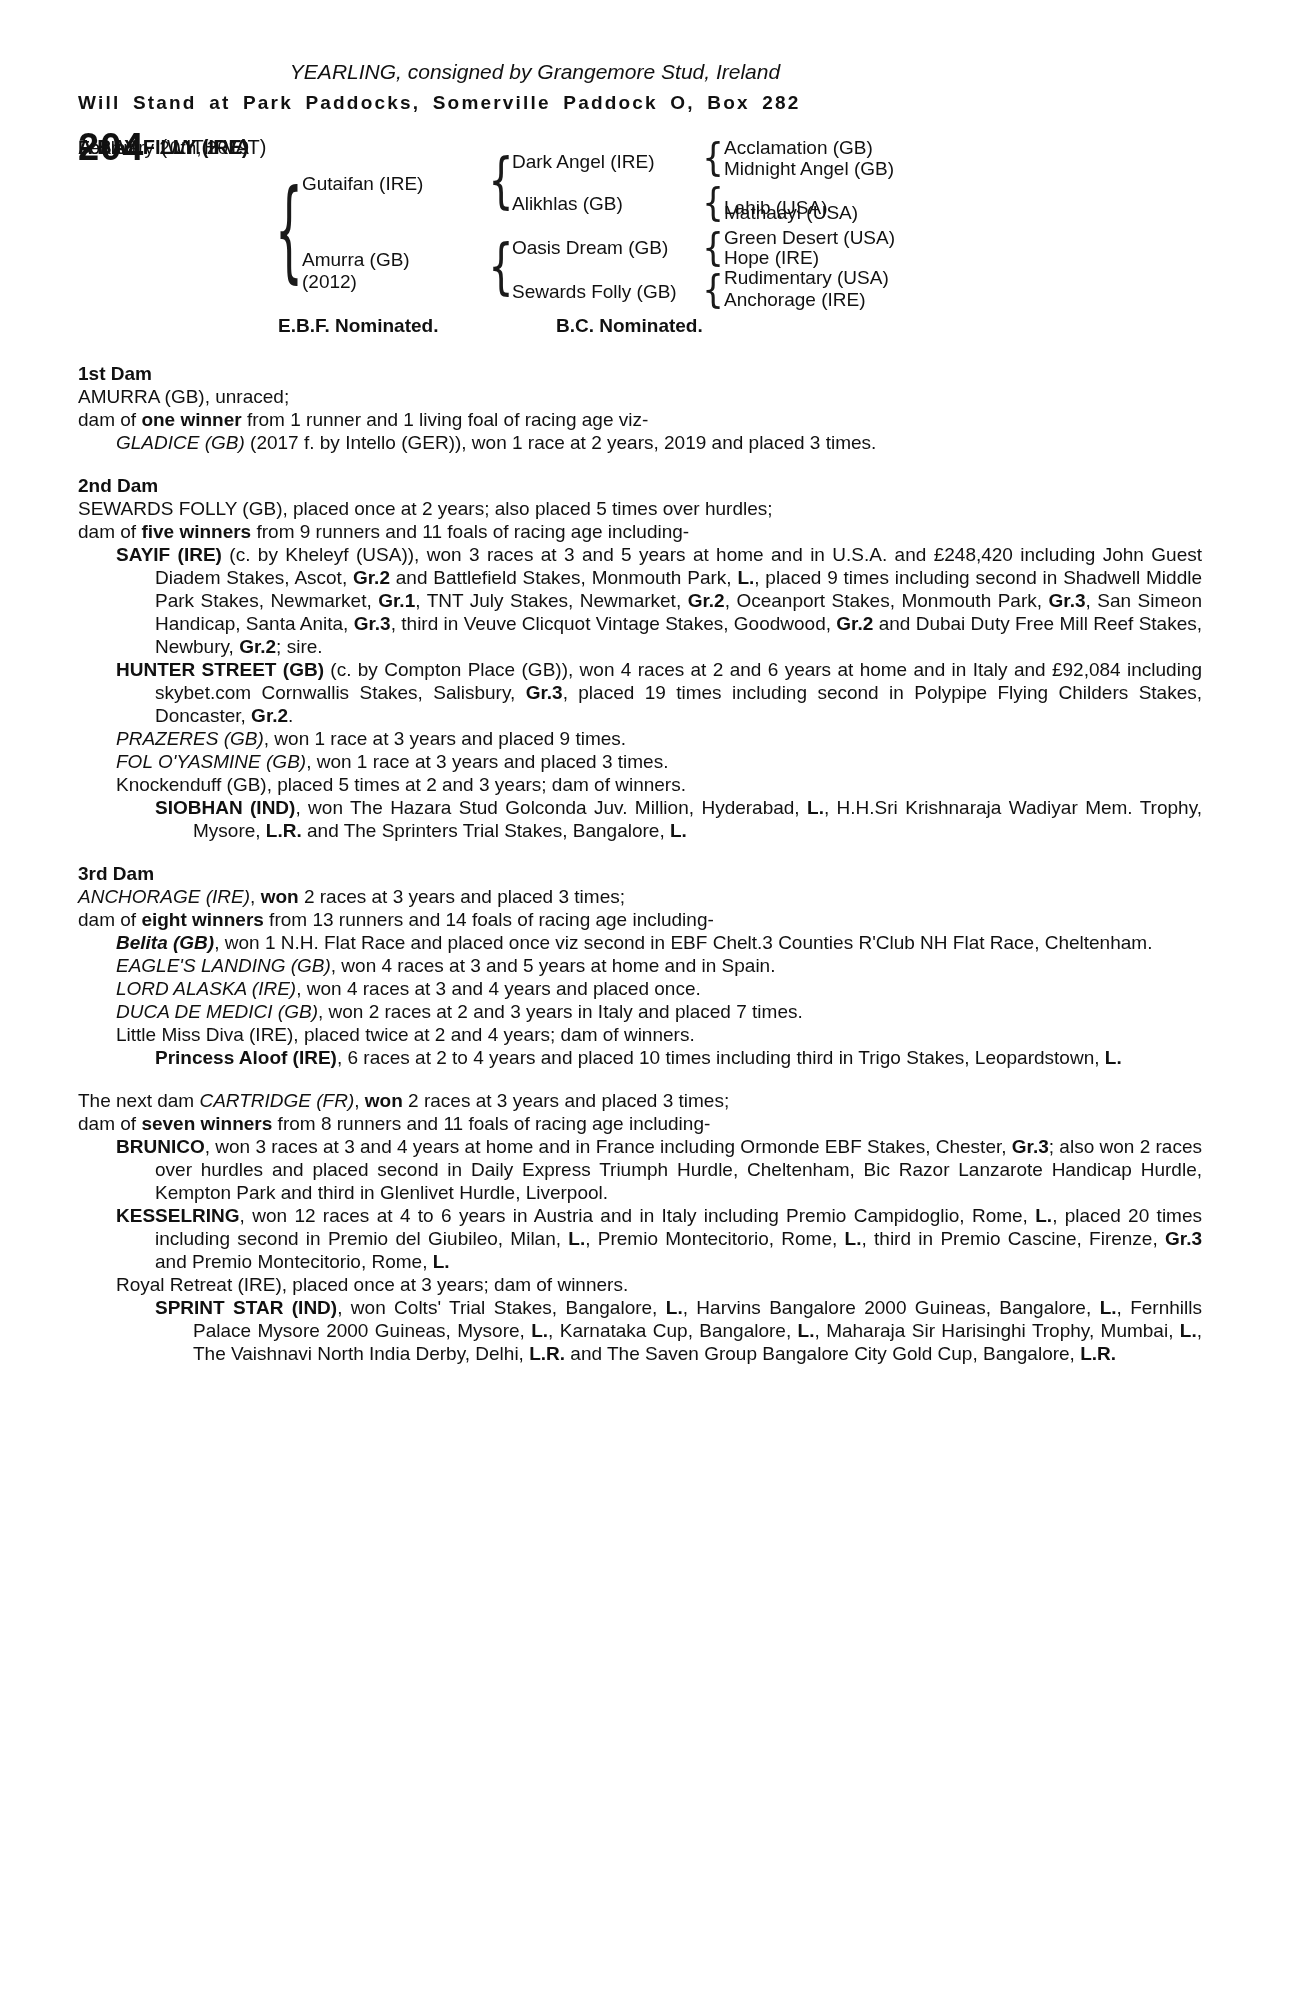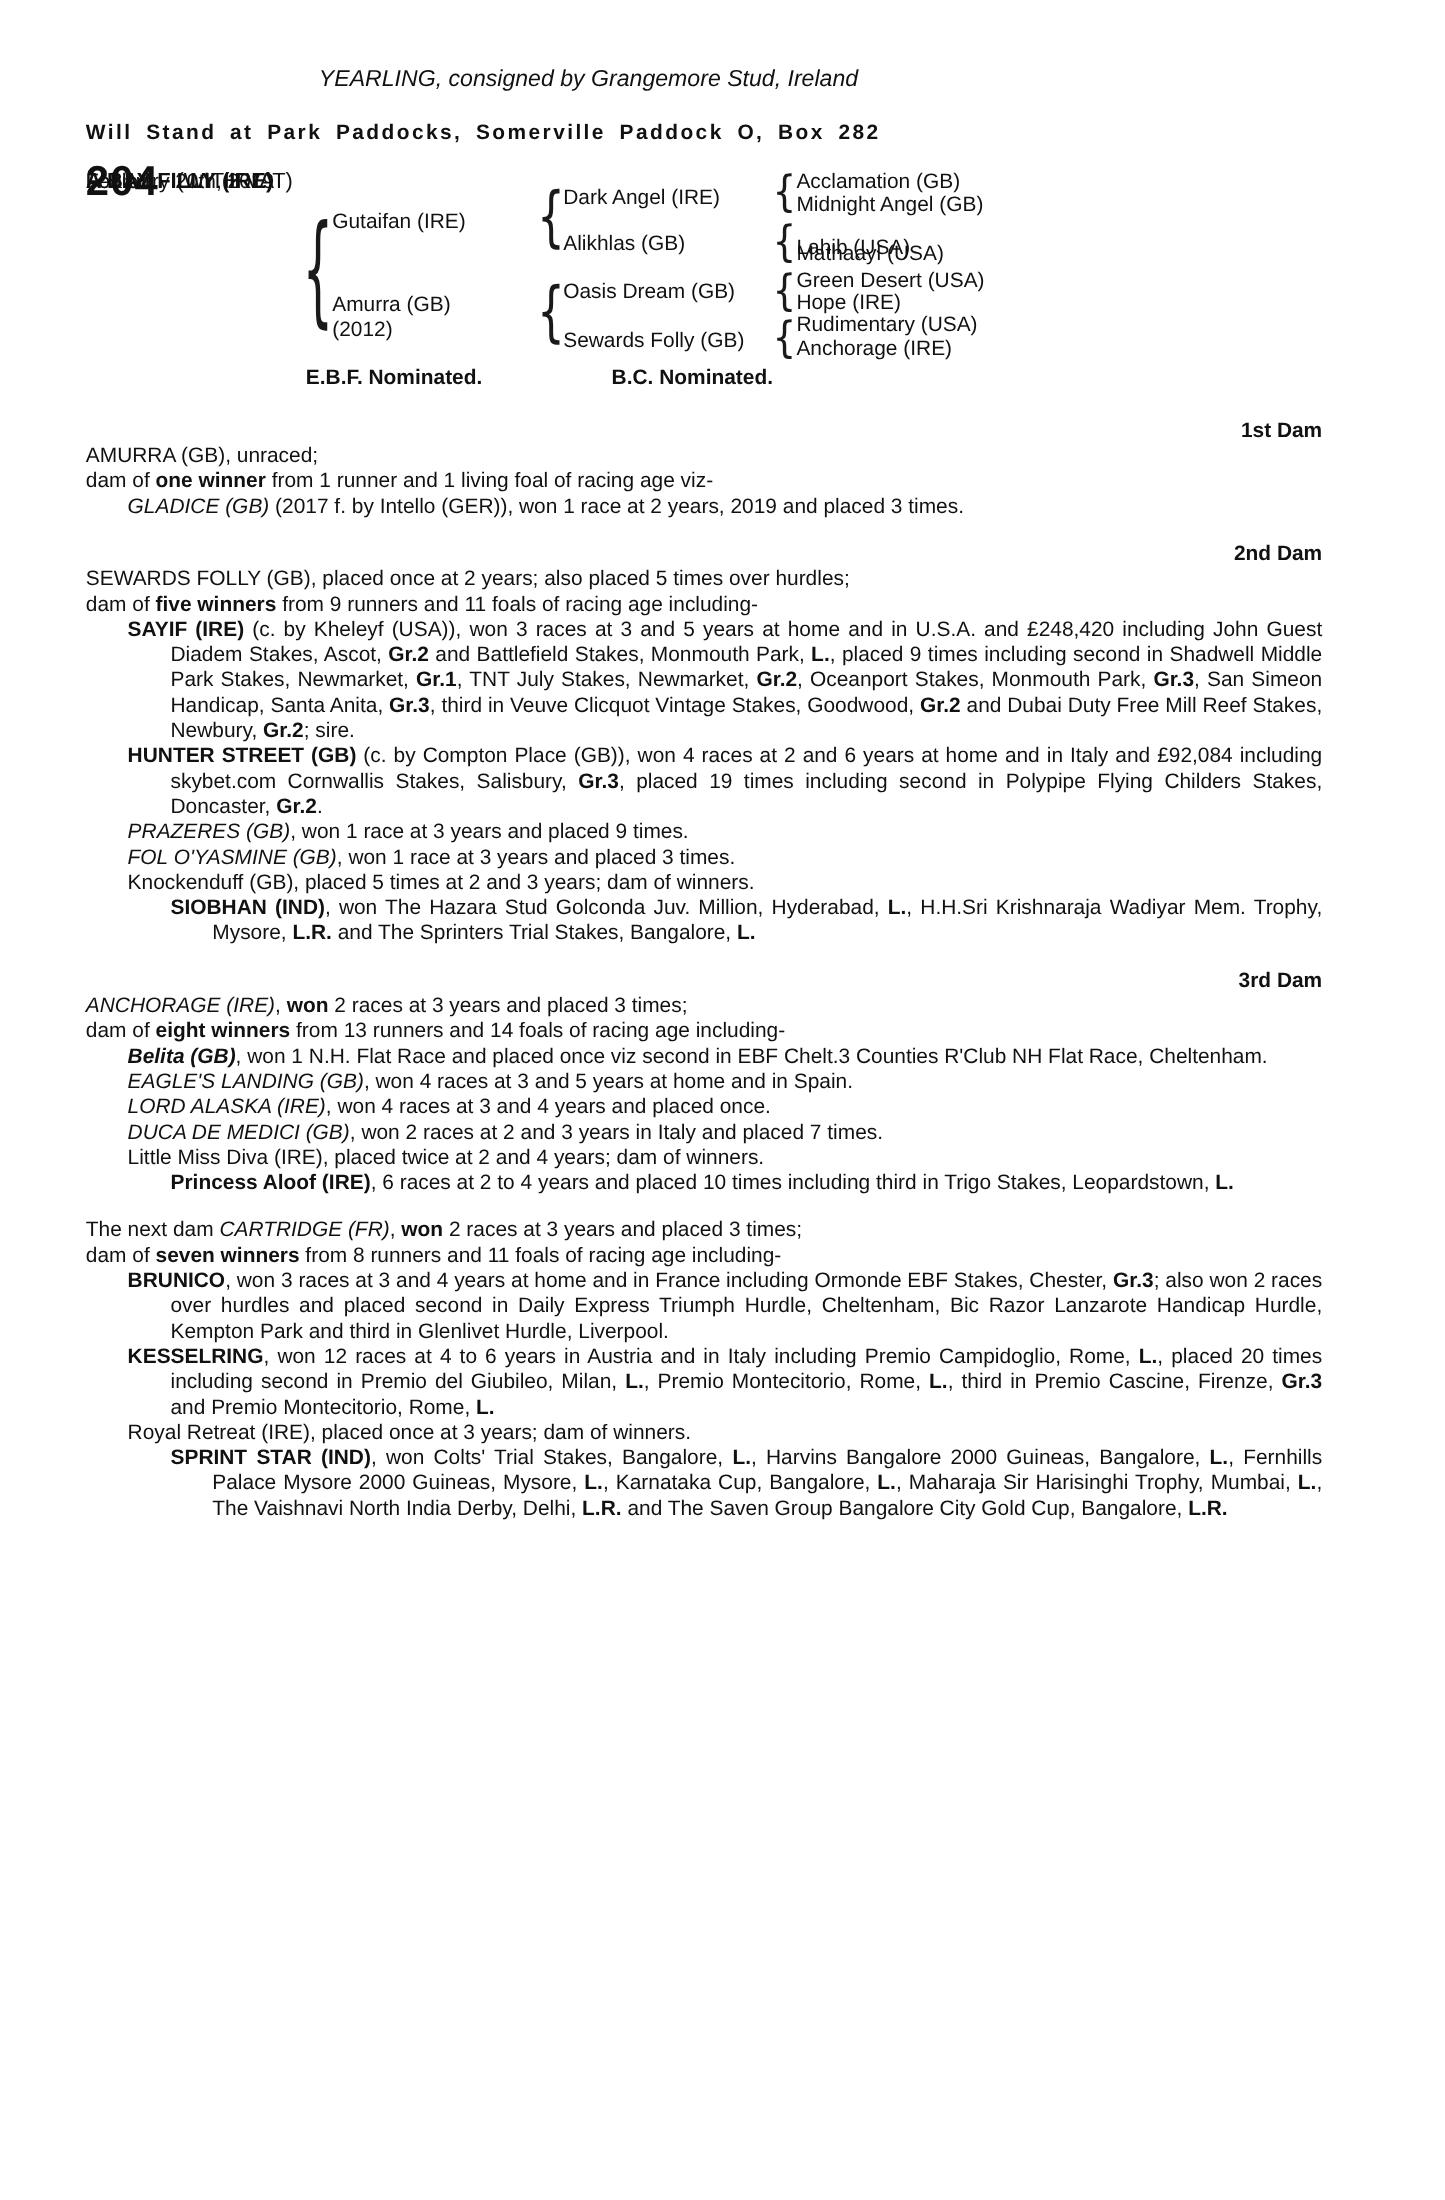--- a/index.html
+++ b/index.html
@@ -16,21 +16,21 @@
   .content {
     padding: 60px 112px 0 78px;
   }
   .title {
     text-align: center;
     font-style: italic;
     font-size: 21px;
     margin-right: 210px;
   }
   .stand {
-    margin-top: 26px;
+    margin-top: 8px;
     font-weight: bold;
     letter-spacing: 2.2px;
     word-spacing: 5px;
     font-size: 19px;
   }
   .pedigree {
     position: relative;
     margin-top: 22px;
     height: 206px;
   }
@@ -50,21 +50,21 @@
   }
   .brace span {
     font-family: "DejaVu Sans", sans-serif;
     line-height: 1;
     transform: scaleY(var(--sy, 1));
     font-size: var(--fs, 36px);
     font-weight: 400;
   }
   .sections { margin-top: 10px; }
   .p { margin: 0; text-align: justify; }
-  .p.heading { font-weight: bold; margin-top: 20px; text-align: right; }
+  .p.heading { font-weight: bold; margin-top: 20px; text-align: left; }
   .section.no-heading { margin-top: 20px; }
   .flush { }
   .hang1 { padding-left: 77px; text-indent: -39px; }
   .hang2 { padding-left: 115px; text-indent: -38px; }
   .f-b { font-weight: bold; }
   .f-i { font-style: italic; }
   .f-bi { font-weight: bold; font-style: italic; }
 </style>
 </head>
 <body>

